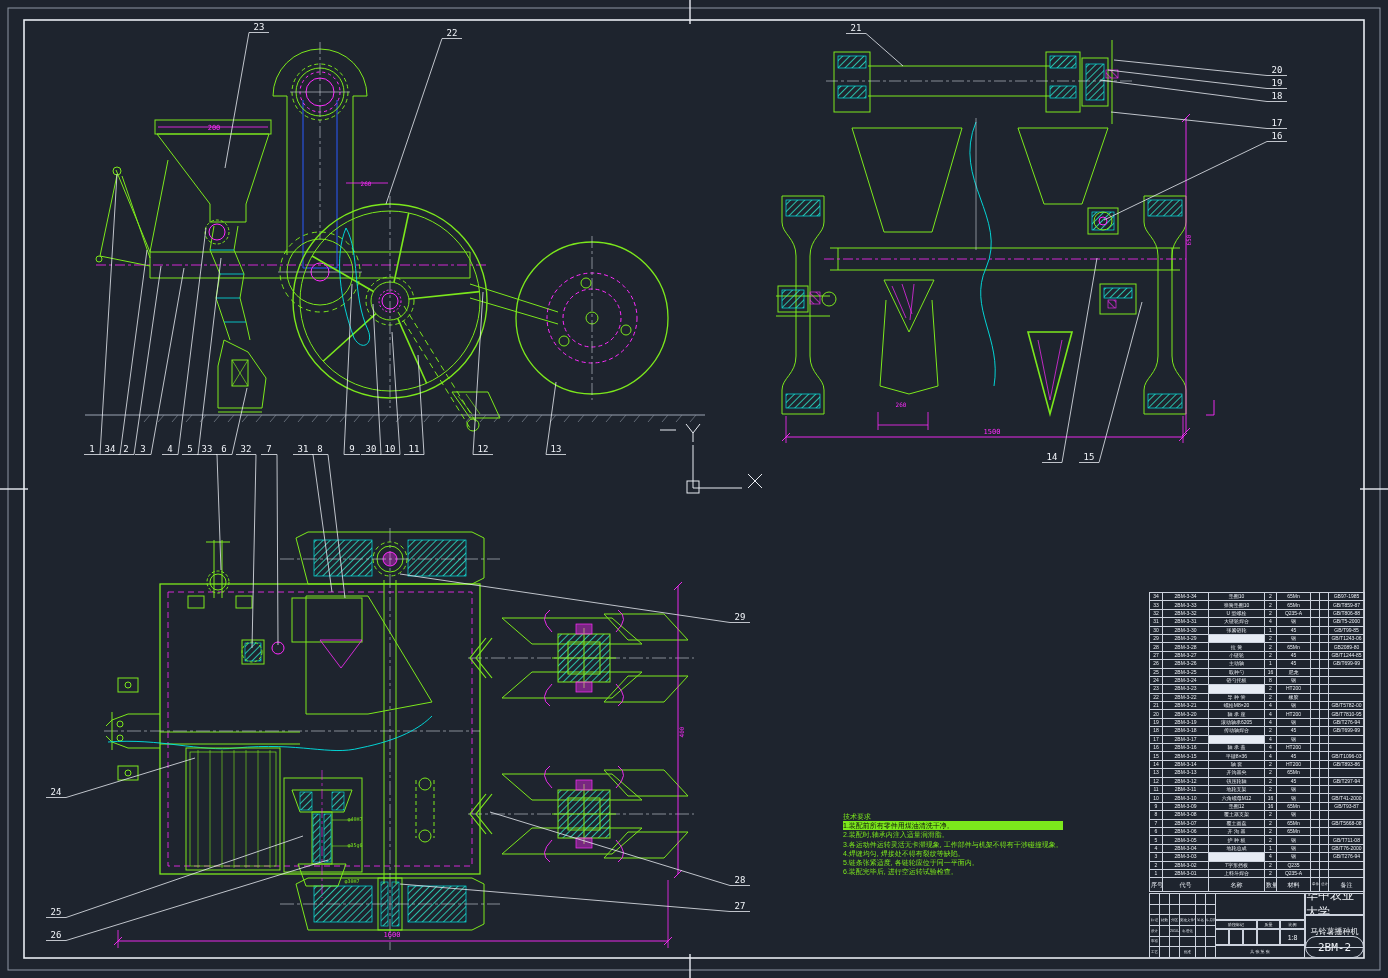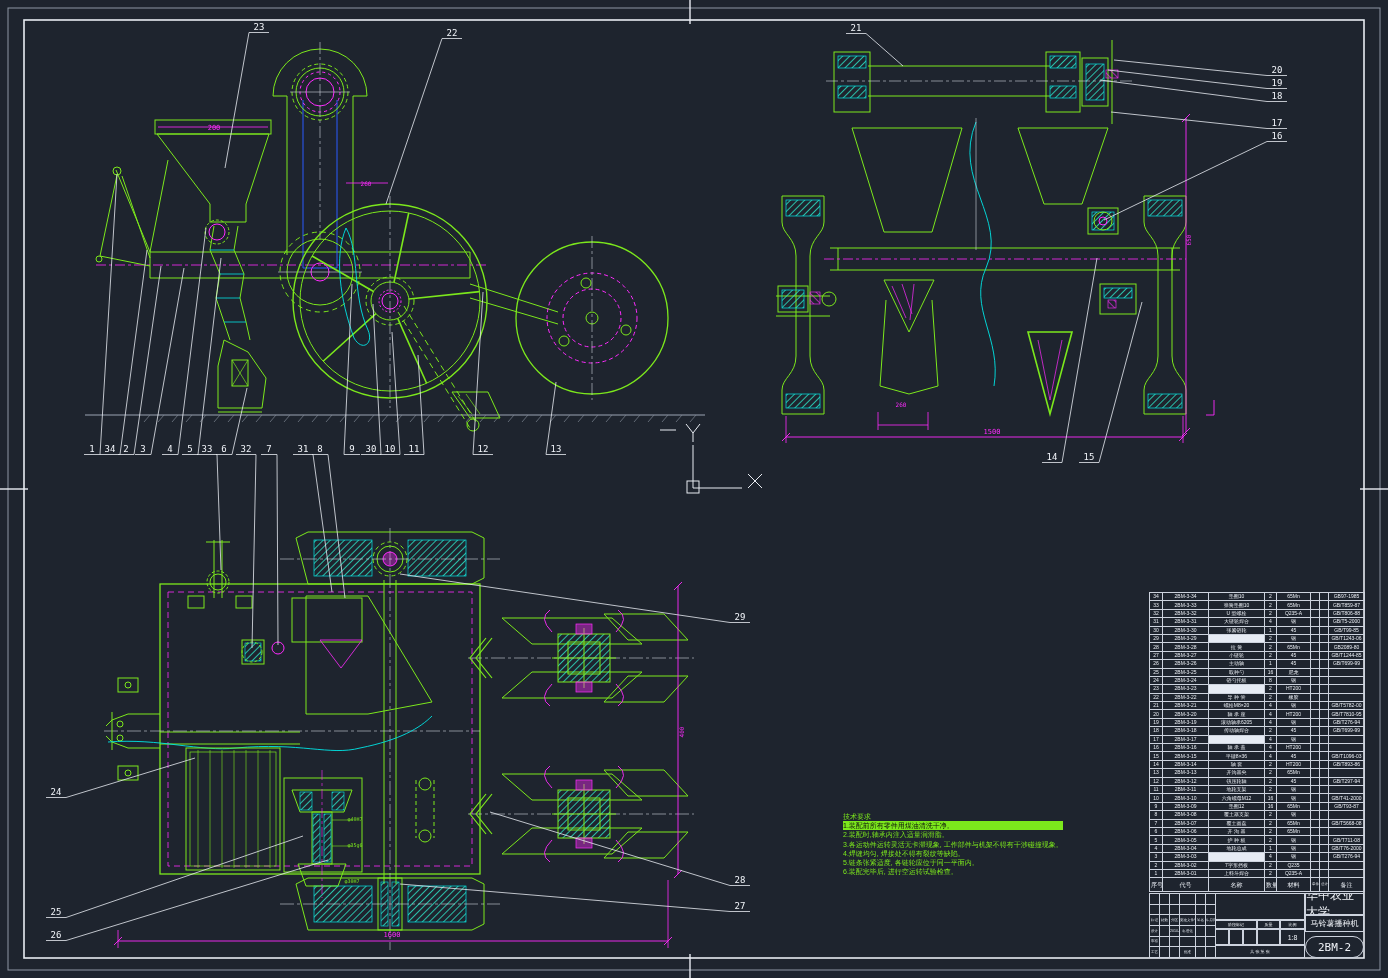--- a/index.html
+++ b/index.html
@@ -973,17 +973,17 @@
   <div class="cell tiny" style="left:66px;top:27px;width:42px;height:9px;">阶段标记</div>
   <div class="cell tiny" style="left:108px;top:27px;width:23px;height:9px;">质量</div>
   <div class="cell tiny" style="left:131px;top:27px;width:25px;height:9px;">比例</div>
   <div class="cell" style="left:66px;top:36px;width:14px;height:16px;"></div>
   <div class="cell" style="left:80px;top:36px;width:14px;height:16px;"></div>
   <div class="cell" style="left:94px;top:36px;width:14px;height:16px;"></div>
   <div class="cell" style="left:108px;top:36px;width:23px;height:16px;"></div>
   <div class="cell" style="left:131px;top:36px;width:25px;height:16px;font-size:7px;">1:8</div>
   <div class="cell tiny" style="left:66px;top:52px;width:90px;height:13px;">共  张  第  张</div>
   <div class="cell" style="left:156px;top:0;width:59px;height:22px;font-size:12px;">华中农业大学</div>
-  <div class="cell" style="left:156px;top:22px;width:59px;height:17px;font-size:8px;">马铃薯播种机</div>
+  <div class="cell" style="left:156px;top:22px;width:59px;height:33px;font-size:8px;">马铃薯播种机</div>
   <div class="cell" style="left:156px;top:43px;width:59px;height:22px;font-size:11px;font-family:'DejaVu Sans Mono',monospace;border-radius:11px;">2BM-2</div>
 </div>
 
 </div>
 
 </body></html>

